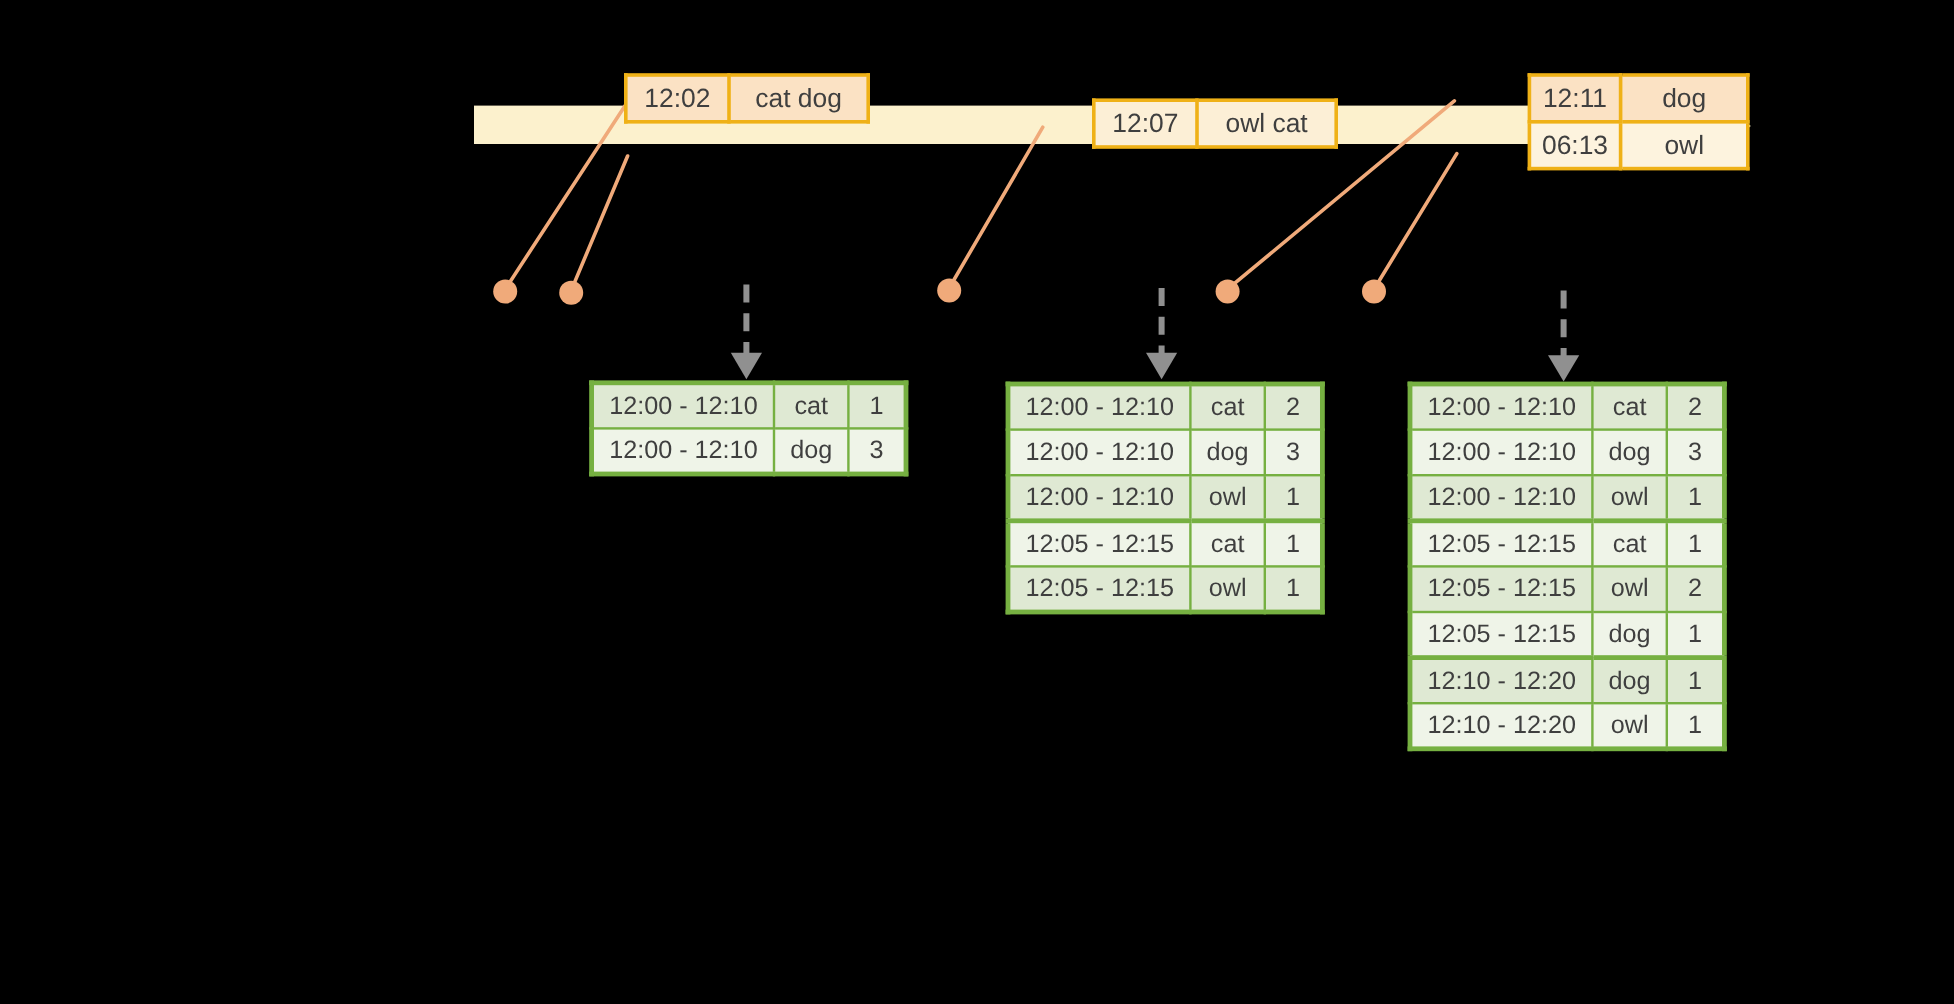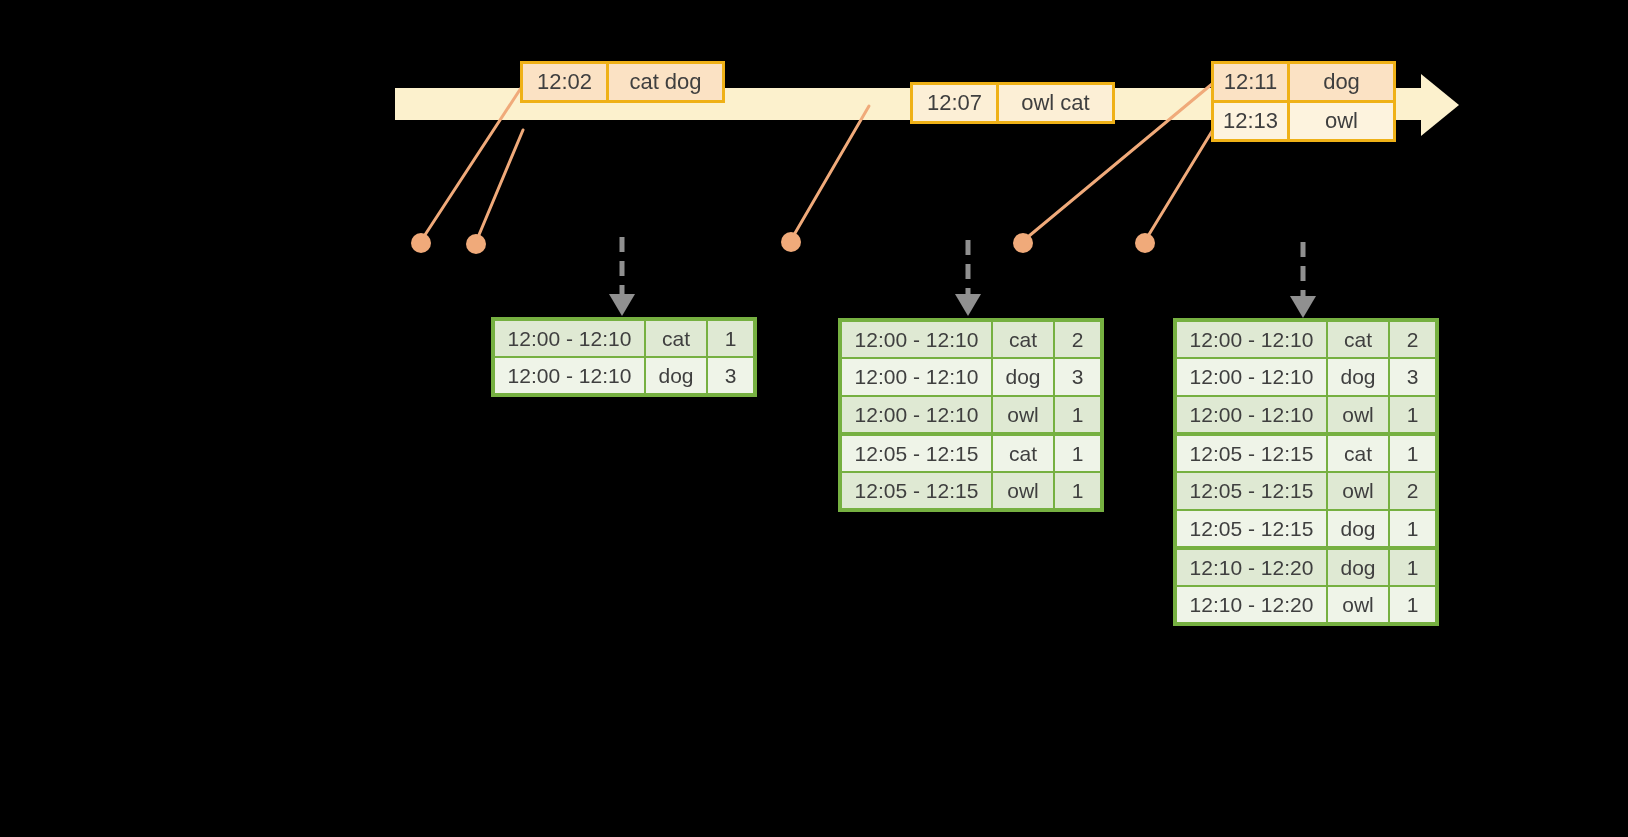--- a/index.html
+++ b/index.html
@@ -91,29 +91,29 @@
 
   <table class="event-table light-first" style="left:910px;top:82px;">
     <tbody>
   <tr>
     <td class="c-time">12:07</td>
     <td class="c-words">owl cat</td>
   </tr>
 </tbody>
   </table>
 
-  <table class="event-table narrow" style="left:1211px;top:61px;padding-left:16px;">
+  <table class="event-table narrow" style="left:1273px;top:61px;padding-left:16px;">
     <tbody>
   <tr>
     <td class="c-time">12:11</td>
     <td class="c-words">dog</td>
   </tr>
 
   <tr>
-    <td class="c-time">12:13</td>
+    <td class="c-time">06:13</td>
     <td class="c-words">owl</td>
   </tr>
 </tbody>
   </table>
 
   <table class="result-table" style="left:491px;top:317px;">
     <tbody>
   <tr>
     <td class="c-window">12:00 - 12:10</td>
     <td class="c-word">cat</td>

